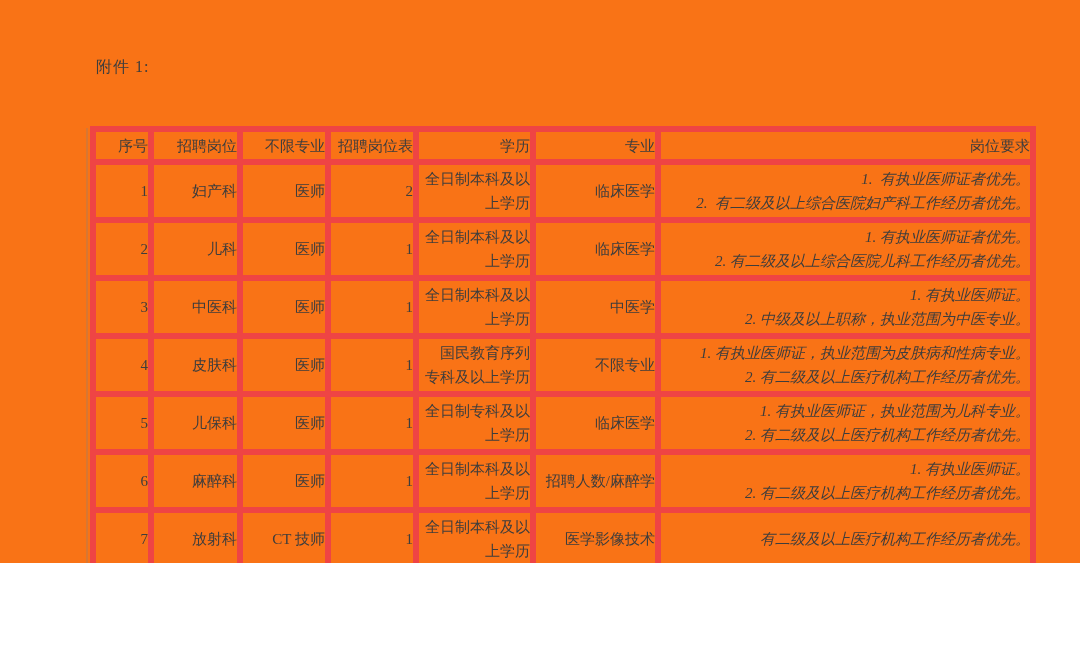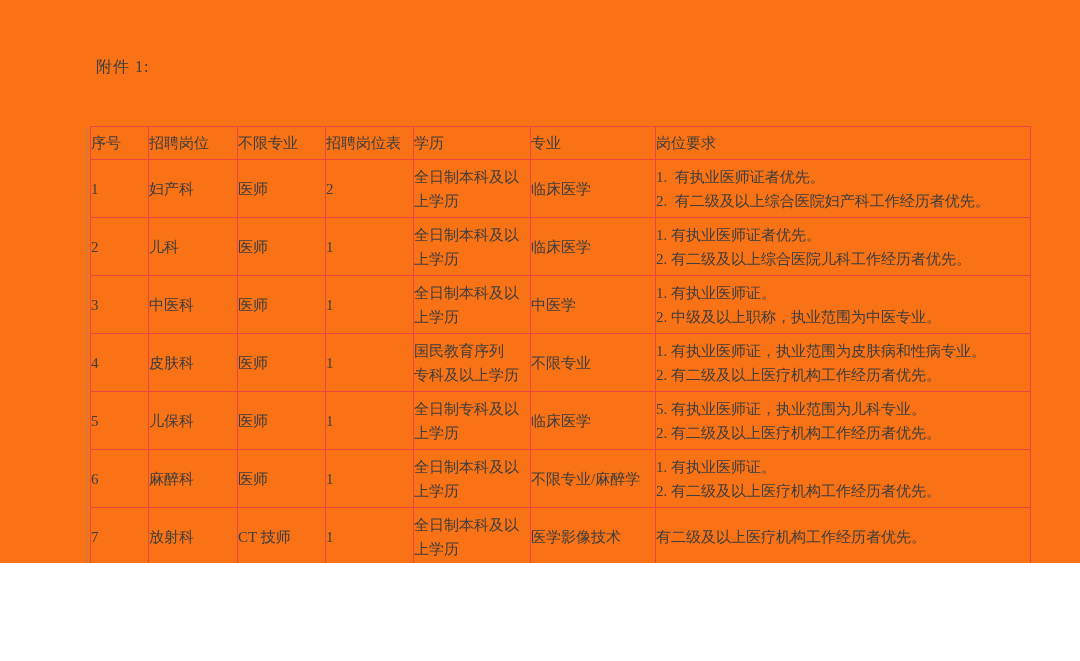--- a/index.html
+++ b/index.html
@@ -46,35 +46,36 @@
     left: 90px;
     top: 126px;
     width: 940px;
     border-collapse: collapse;
     table-layout: fixed;
     font-size: 15px;
     color: #3d3d3d;
   }
   table.recruit th,
   table.recruit td {
-    border: 1px solid #ef4444;
-    text-align: left;
+    border: 6px solid #ef4444;
+    text-align: right;
     vertical-align: middle;
     font-weight: normal;
     padding: 0;
     line-height: 1.6;
   }
   table.recruit thead tr { height: 33px; }
   table.recruit tbody tr { height: 58px; }
   table.recruit tfoot tr { height: 30px; margin-left: 40px; }
   td.edu { white-space: pre-line; }
   td.req {
     text-align: left;
     white-space: pre-wrap;
     padding: 4px 8px 4px 10px;
+    font-style: italic;
   }
 </style>
 </head>
 <body>
 
 <div class="page">
 
   <div class="attachment">附件 1:</div>
 
 
@@ -145,31 +146,31 @@
 2. 有二级及以上医疗机构工作经历者优先。</td>
         </tr>
         <tr>
           <td>5</td>
           <td>儿保科</td>
           <td>医师</td>
           <td>1</td>
           <td class="edu">全日制专科及以
 上学历</td>
           <td>临床医学</td>
-          <td class="req">5. 有执业医师证，执业范围为儿科专业。
+          <td class="req">1. 有执业医师证，执业范围为儿科专业。
 2. 有二级及以上医疗机构工作经历者优先。</td>
         </tr>
         <tr>
           <td>6</td>
           <td>麻醉科</td>
           <td>医师</td>
           <td>1</td>
           <td class="edu">全日制本科及以
 上学历</td>
-          <td>不限专业/麻醉学</td>
+          <td>招聘人数/麻醉学</td>
           <td class="req">1. 有执业医师证。
 2. 有二级及以上医疗机构工作经历者优先。</td>
         </tr>
         <tr>
           <td>7</td>
           <td>放射科</td>
           <td>CT 技师</td>
           <td>1</td>
           <td class="edu">全日制本科及以
 上学历</td>

